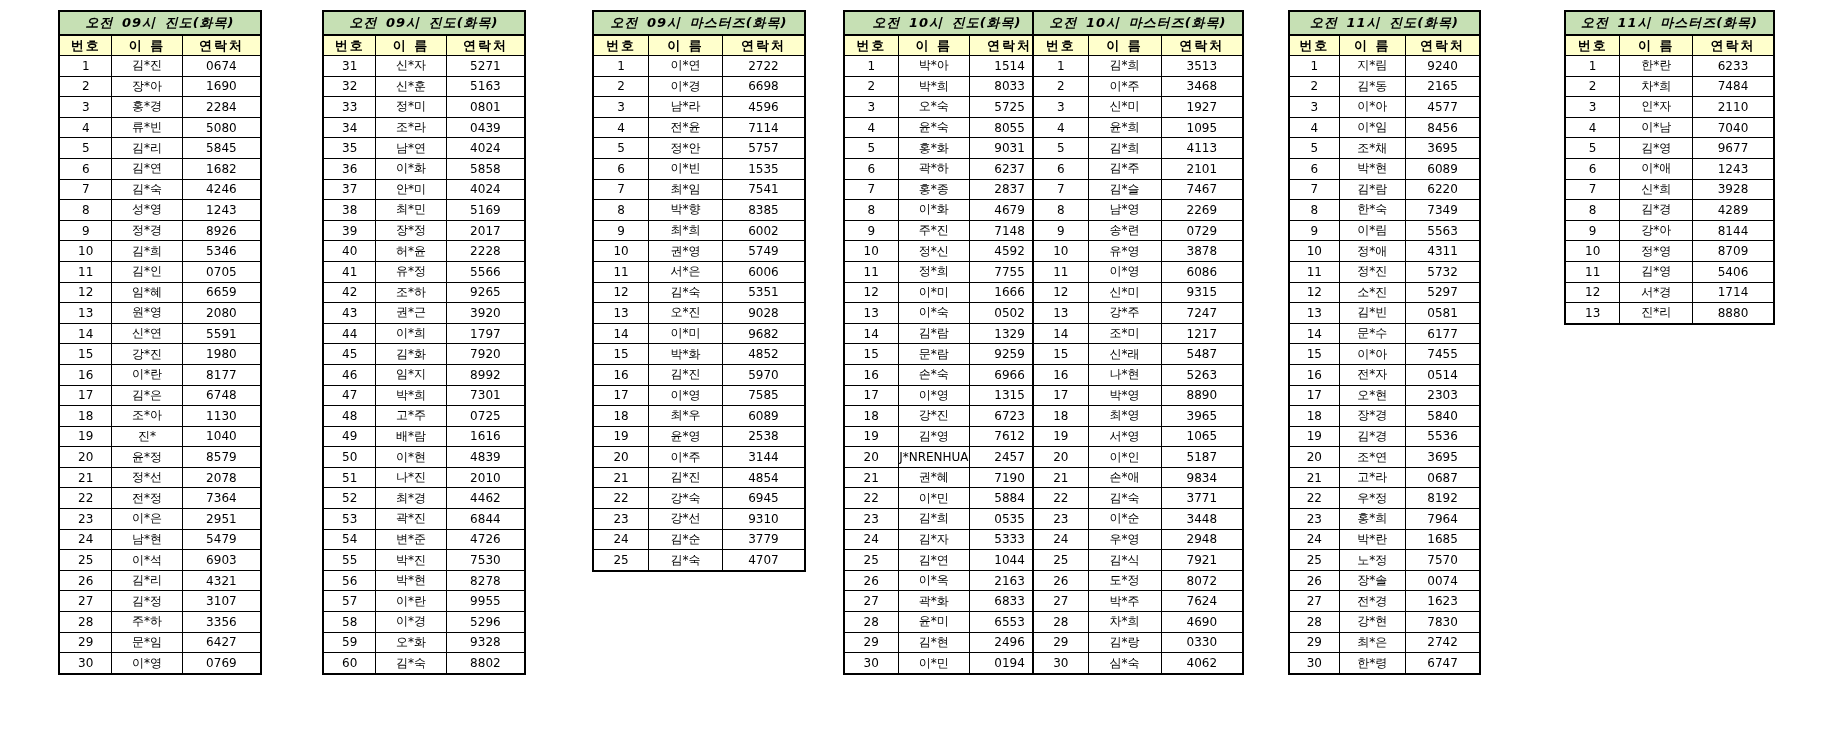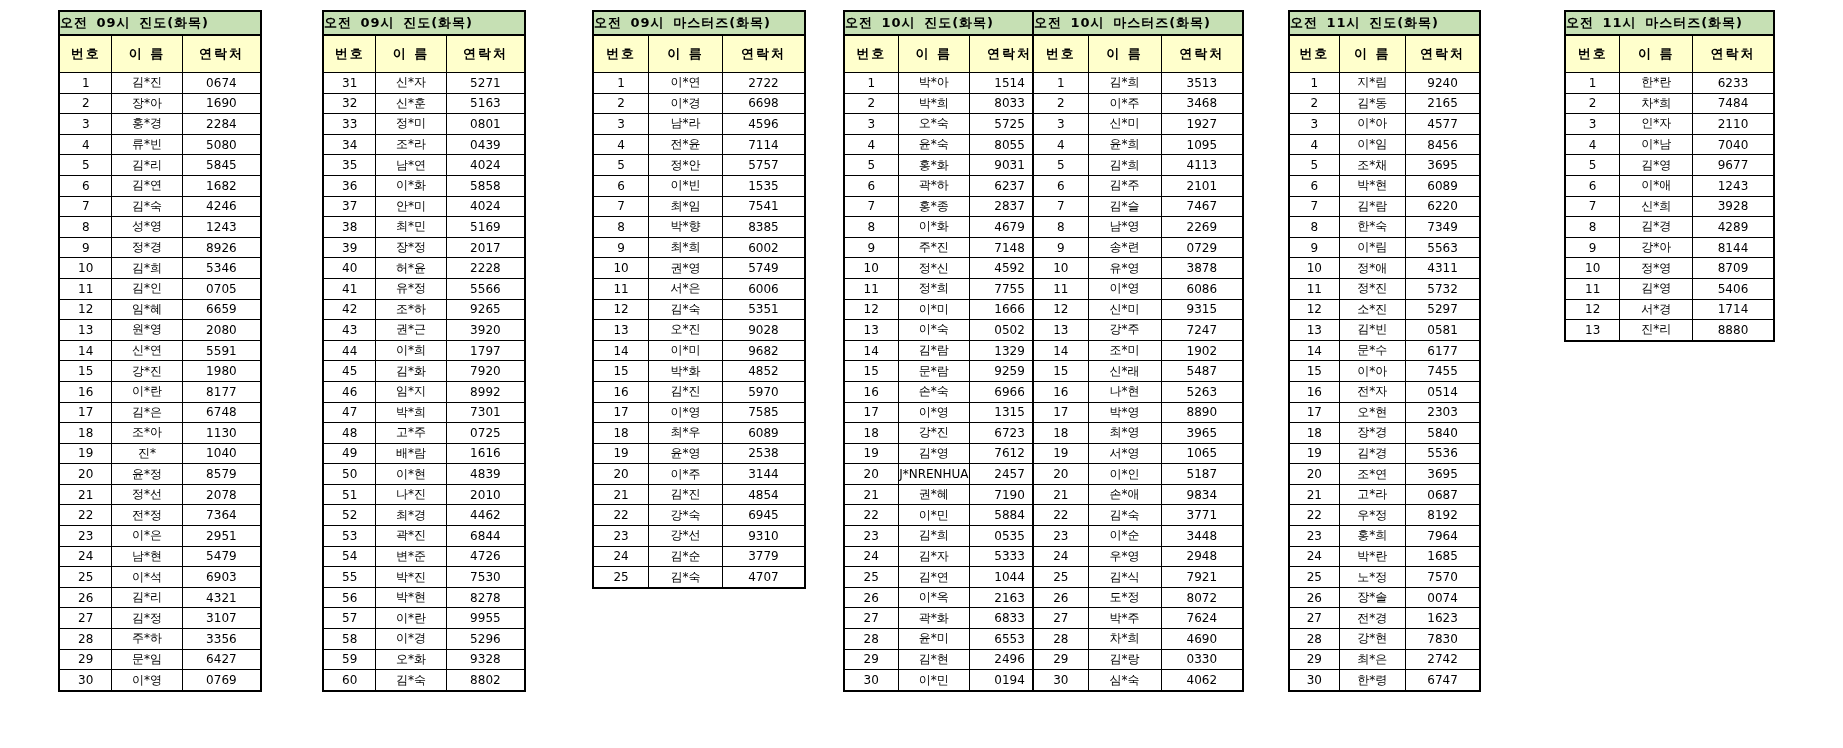--- a/index.html
+++ b/index.html
@@ -10,27 +10,27 @@
     --text:#000000;
   }
   html,body{margin:0;padding:0;background:#ffffff;}
   body{font-family:"DejaVu Sans","Liberation Sans",sans-serif;color:var(--text);}
   .canvas{position:relative;width:1843px;height:748px;background:#ffffff;overflow:hidden;}
   .tbl{position:absolute;top:10px;border:2px solid var(--border);background:var(--cell-bg);box-sizing:border-box;}
   .tbl .title{
     background:var(--title-bg);
     border-bottom:2px solid var(--border);
     font-weight:bold;font-size:13px;line-height:22px;height:22px;
-    letter-spacing:1px;word-spacing:3px;white-space:nowrap;overflow:hidden;
+    text-align:center;letter-spacing:1px;word-spacing:3px;white-space:nowrap;overflow:hidden;font-style:italic;
   }
   .tbl table{border-collapse:collapse;width:100%;table-layout:fixed;}
   .tbl th{
     background:var(--header-bg);
     border:1px solid var(--border);border-top:none;
-    font-weight:bold;font-size:13px;height:36px;padding:0;text-align:center;
+    font-weight:bold;font-size:13px;height:19px;padding:0;text-align:center;
     letter-spacing:2px;
   }
   .tbl td{
     background:var(--cell-bg);
     border:1px solid var(--border);
     font-size:12px;height:19.6px;padding:0;text-align:center;
     white-space:nowrap;overflow:hidden;
   }
   .tbl th.c0,.tbl td.c0{width:26%;}
   .tbl th.c1,.tbl td.c1{width:35%;}
@@ -747,21 +747,21 @@
             <td class="c2">9315</td>
           </tr>
           <tr>
             <td class="c0">13</td>
             <td class="c1">강*주</td>
             <td class="c2">7247</td>
           </tr>
           <tr>
             <td class="c0">14</td>
             <td class="c1">조*미</td>
-            <td class="c2">1902</td>
+            <td class="c2">1217</td>
           </tr>
           <tr>
             <td class="c0">15</td>
             <td class="c1">신*래</td>
             <td class="c2">5487</td>
           </tr>
           <tr>
             <td class="c0">16</td>
             <td class="c1">나*현</td>
             <td class="c2">5263</td>

